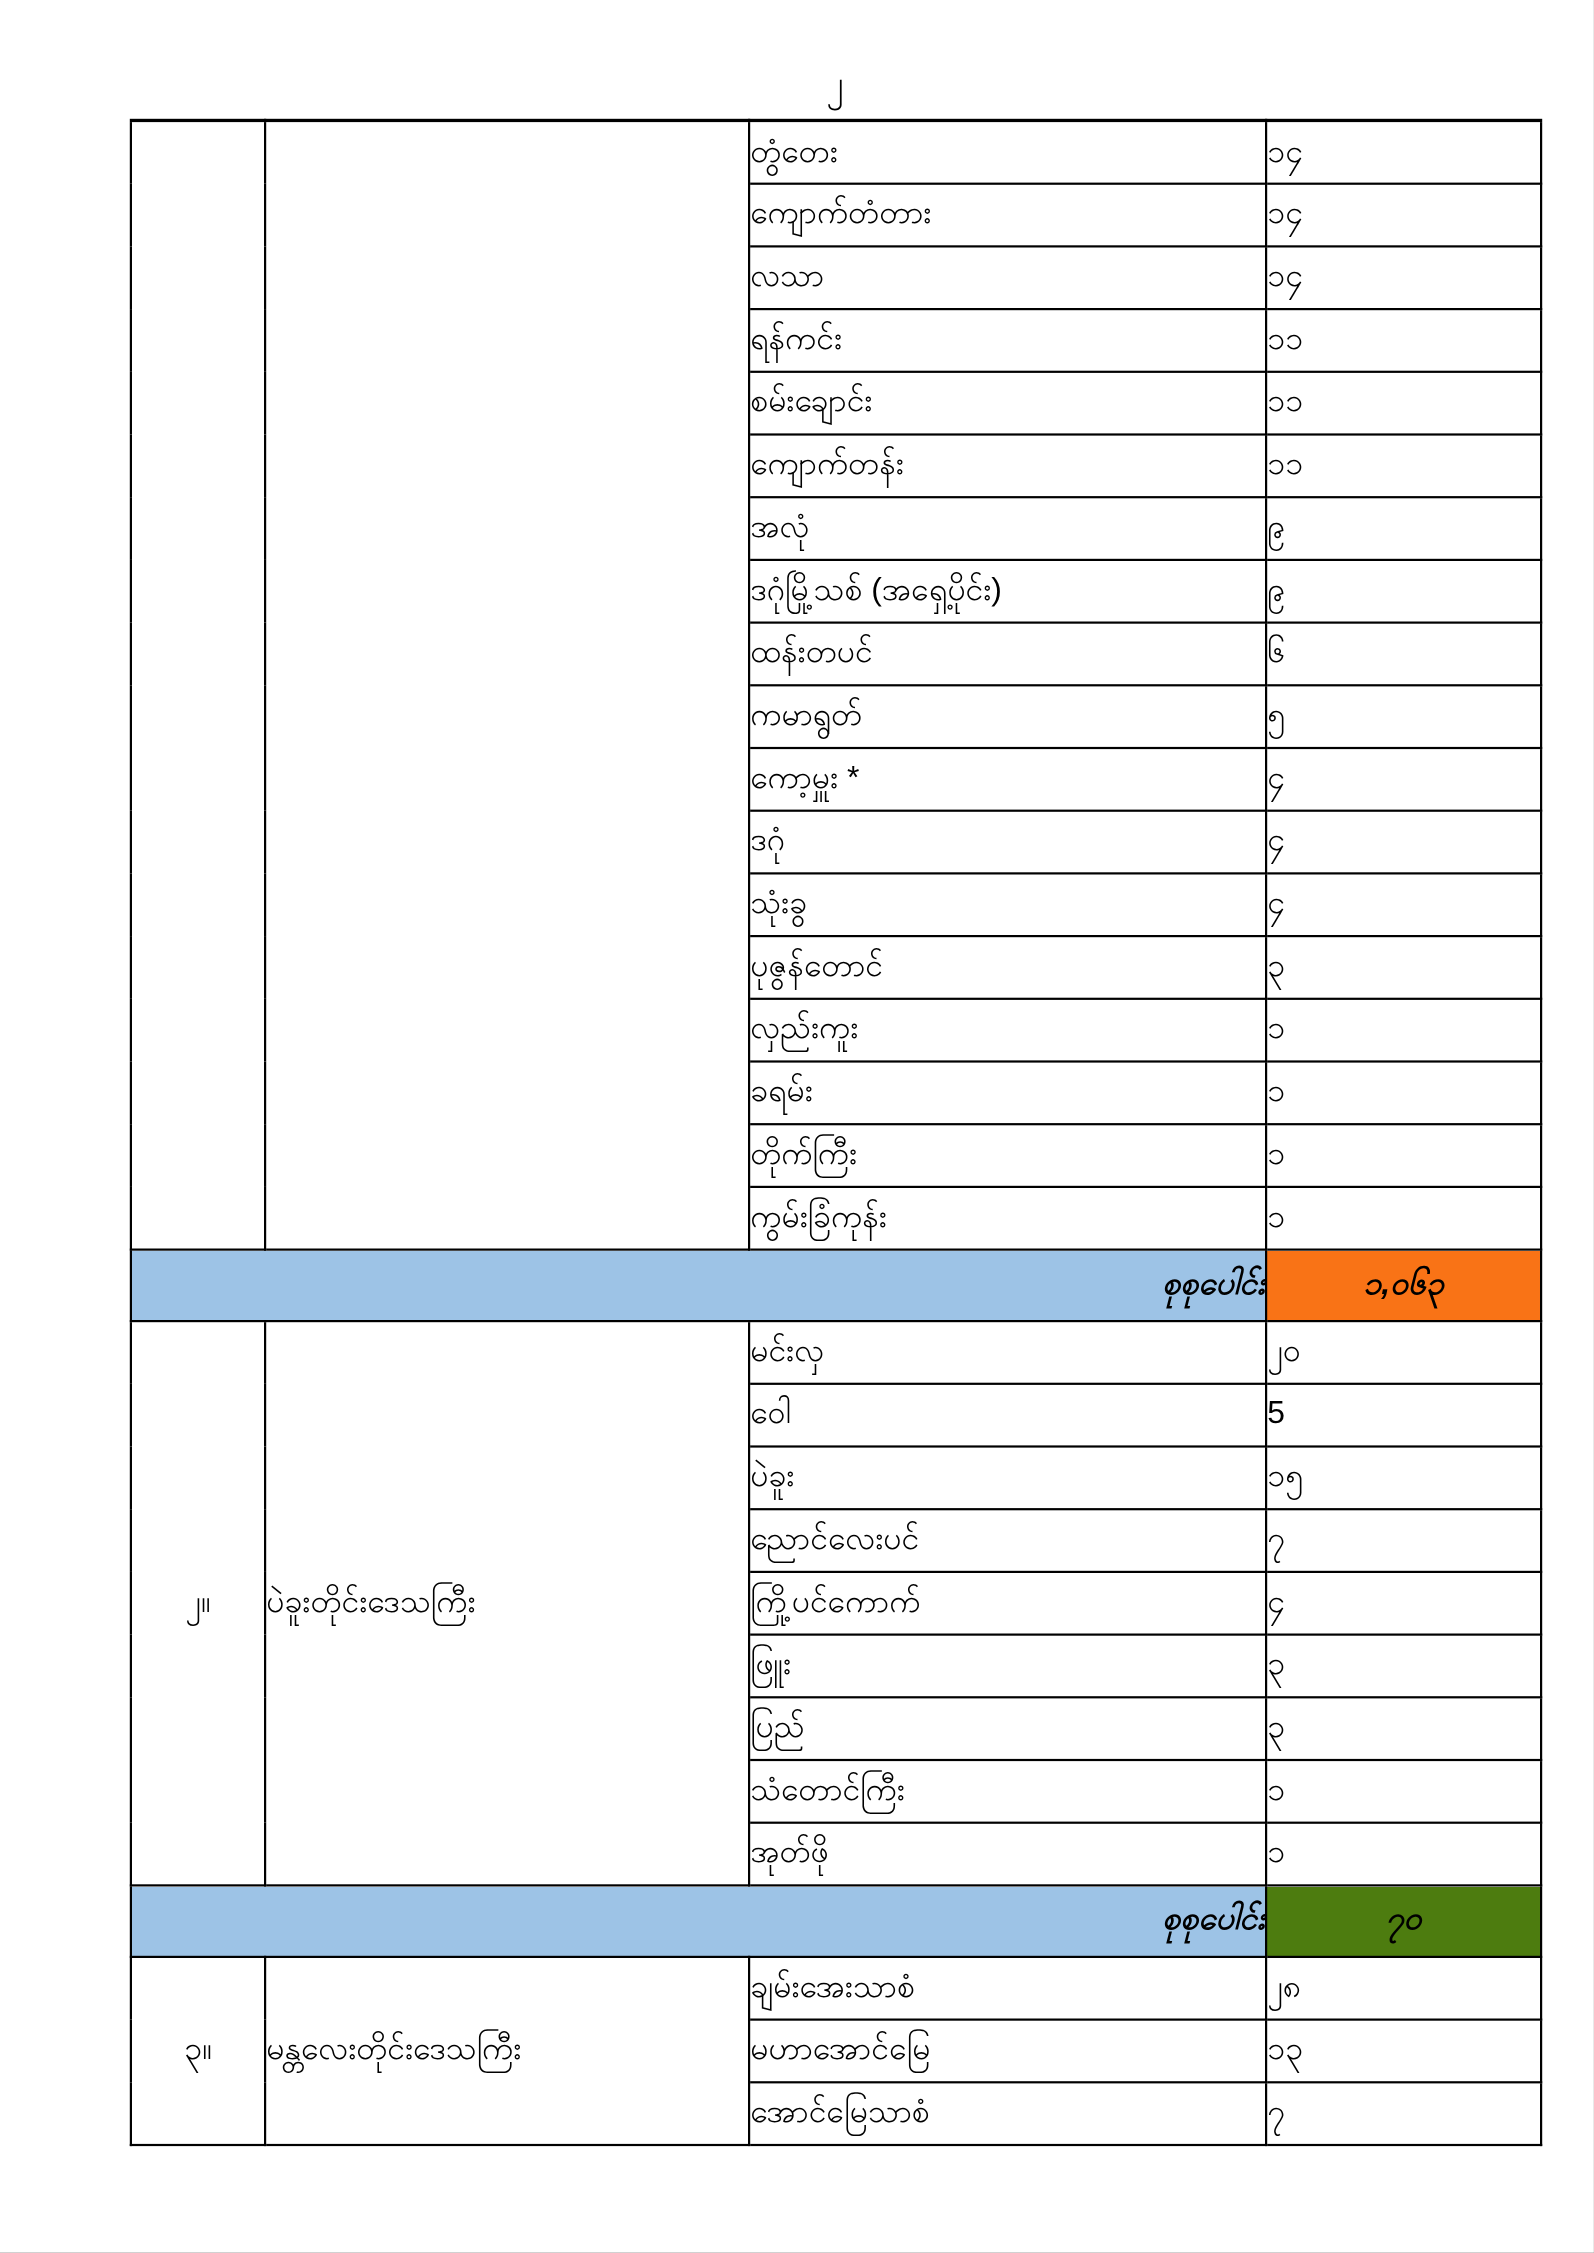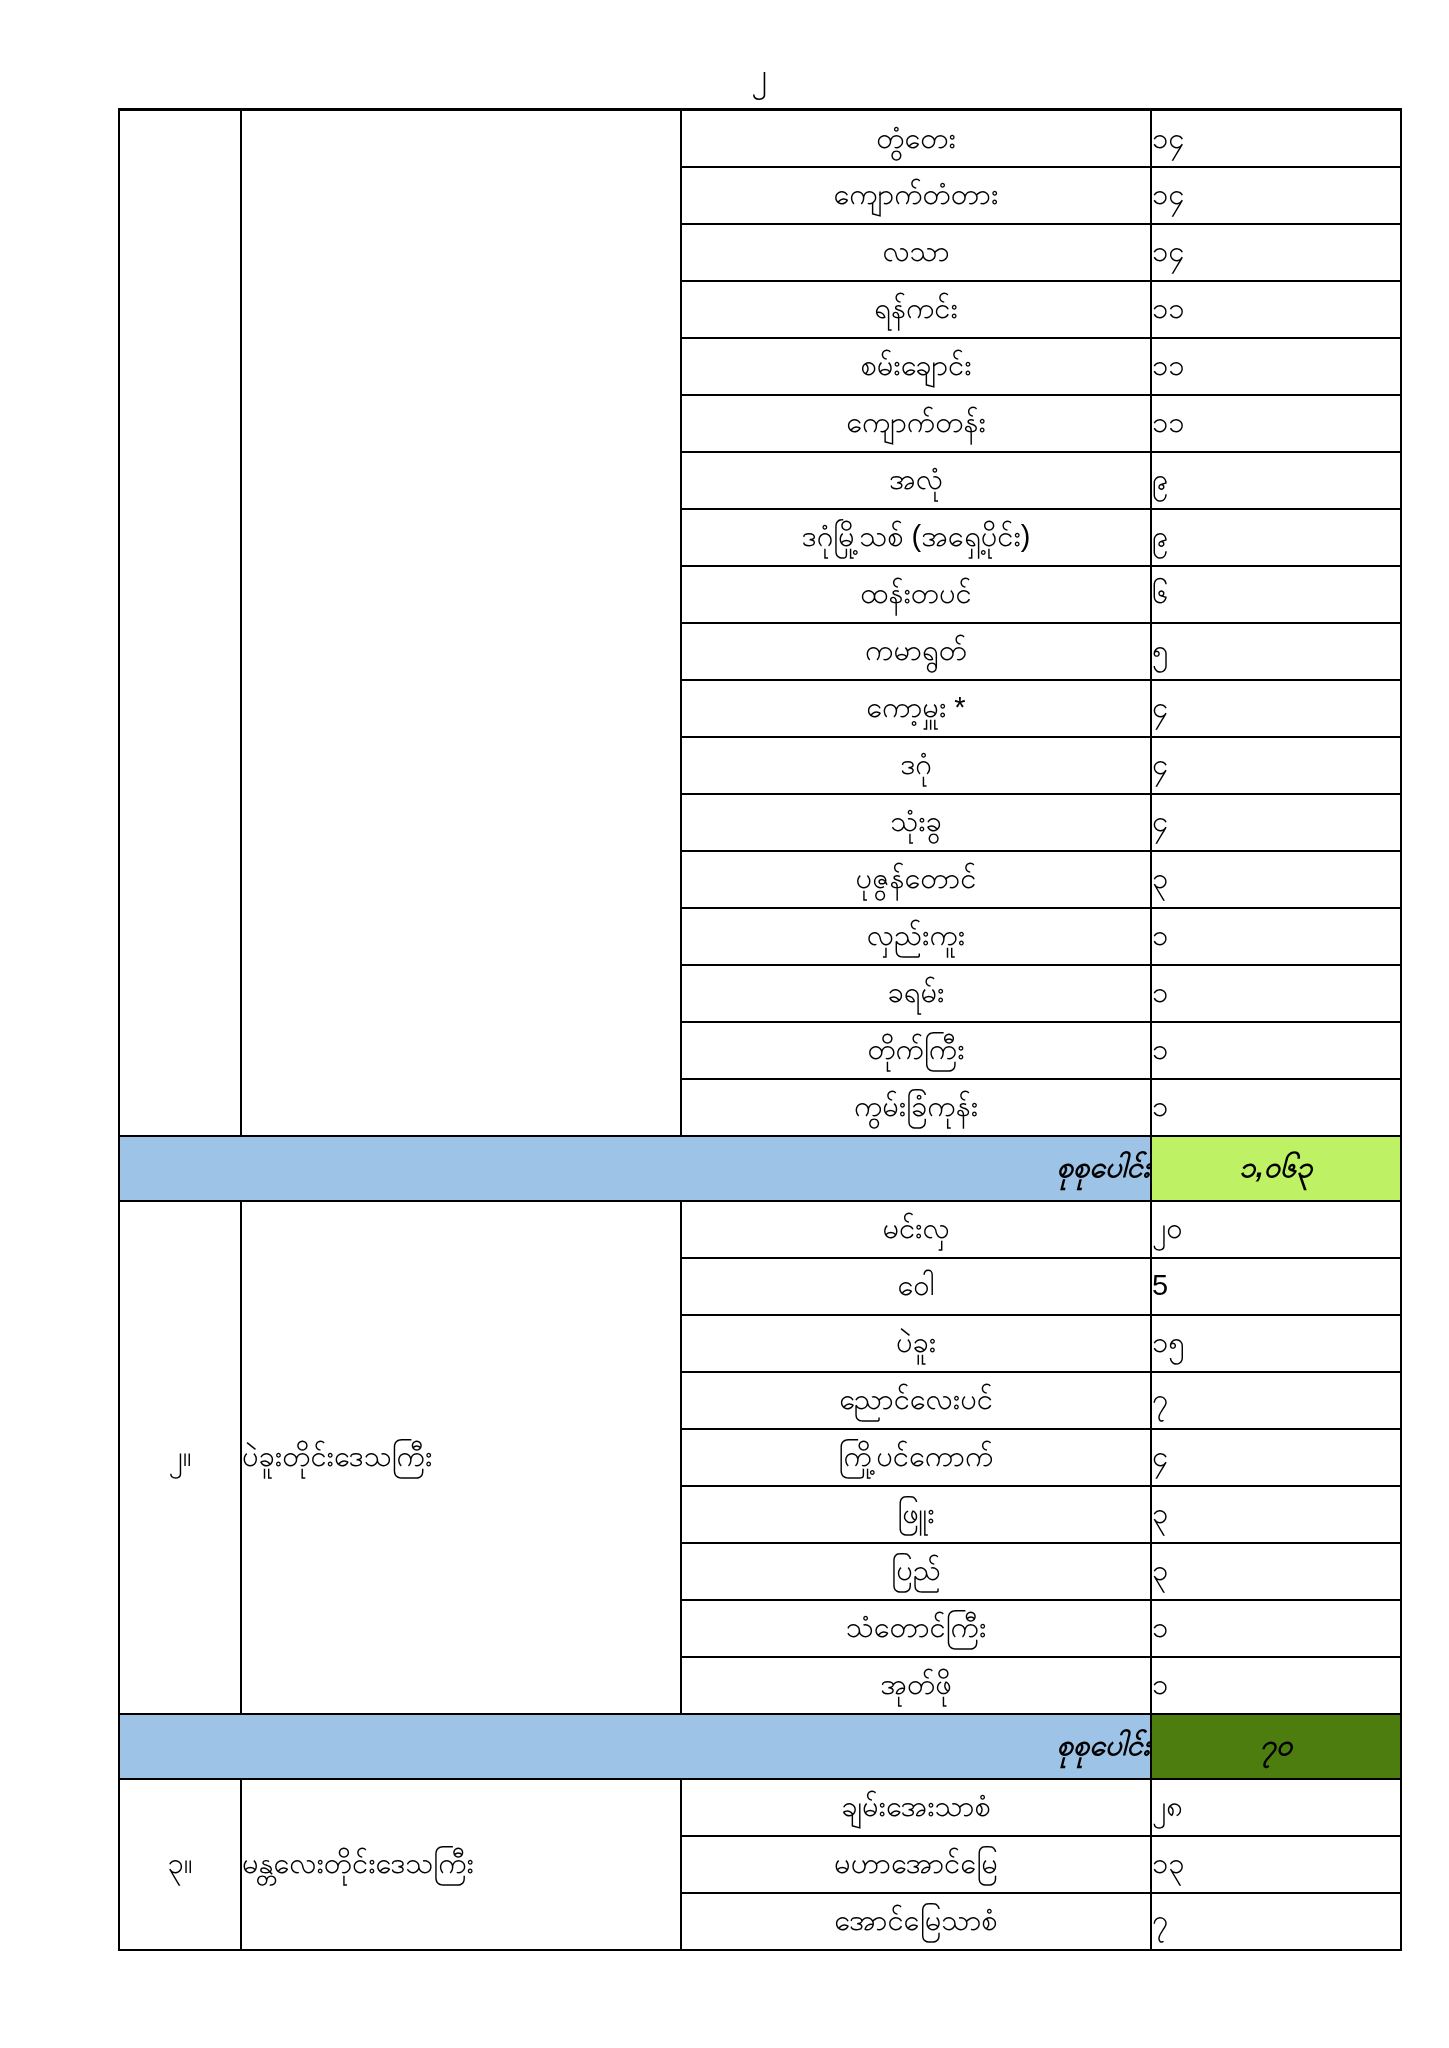--- a/index.html
+++ b/index.html
@@ -37,21 +37,21 @@
   td.index-cell{
     text-align:center;
     width:122px;
   }
   td.region-cell{
     text-align:left;
     padding-left:14px;
     width:440px;
   }
   td.township-cell{
-    text-align:center;
+    text-align:left;
     padding-left:18px;
     width:470px;
   }
   td.count-cell{
     text-align:left;
     width:250px;
   }
   tr.data-row{height:57px;}
   tr.total-row{height:65px;font-style:italic;}
   tr.total-row td{
@@ -148,21 +148,21 @@
         <tr class="data-row">
           <td class="township-cell">တိုက်ကြီး</td>
           <td class="count-cell">၁</td>
         </tr>
         <tr class="data-row">
           <td class="township-cell">ကွမ်းခြံကုန်း</td>
           <td class="count-cell">၁</td>
         </tr>
         <tr class="total-row">
           <td class="total-label-cell" colspan="3" style="background: rgb(157, 195, 230);">စုစုပေါင်း</td>
-          <td class="total-count-cell" style="background: #bef264;">၁,၀၆၃</td>
+          <td class="total-count-cell" style="background: #f97316;">၁,၀၆၃</td>
         </tr>
         <tr class="data-row">
           <td class="index-cell" rowspan="9">၂။</td>
           <td class="region-cell" rowspan="9">ပဲခူးတိုင်းဒေသကြီး</td>
           <td class="township-cell">မင်းလှ</td>
           <td class="count-cell">၂၀</td>
         </tr>
         <tr class="data-row">
           <td class="township-cell">ဝေါ</td>
           <td class="count-cell">5</td>

